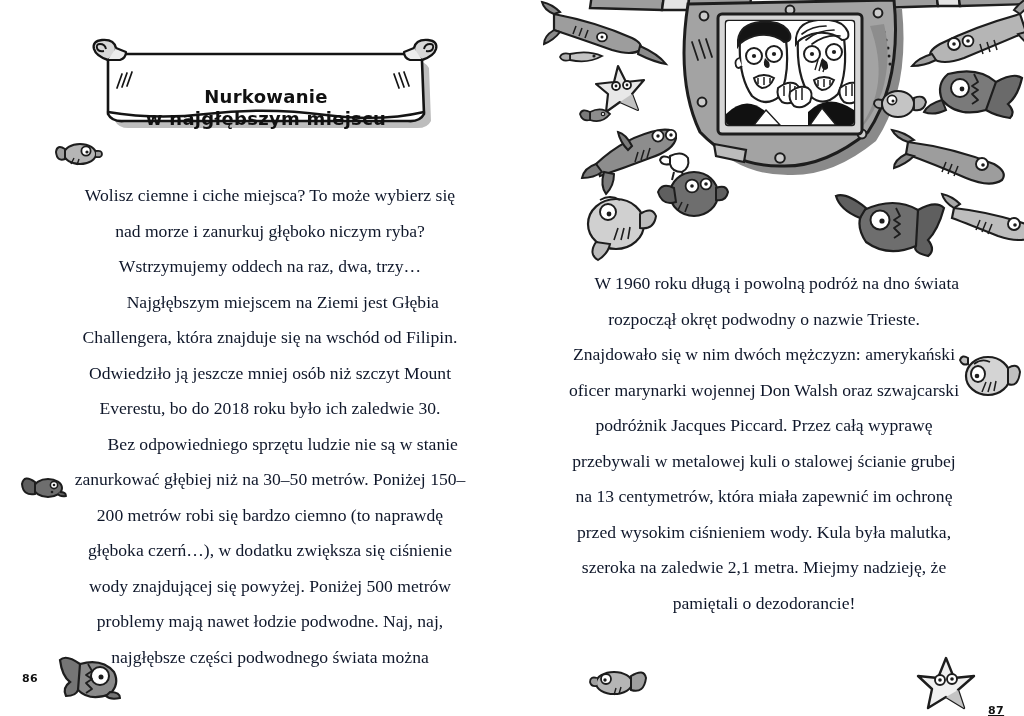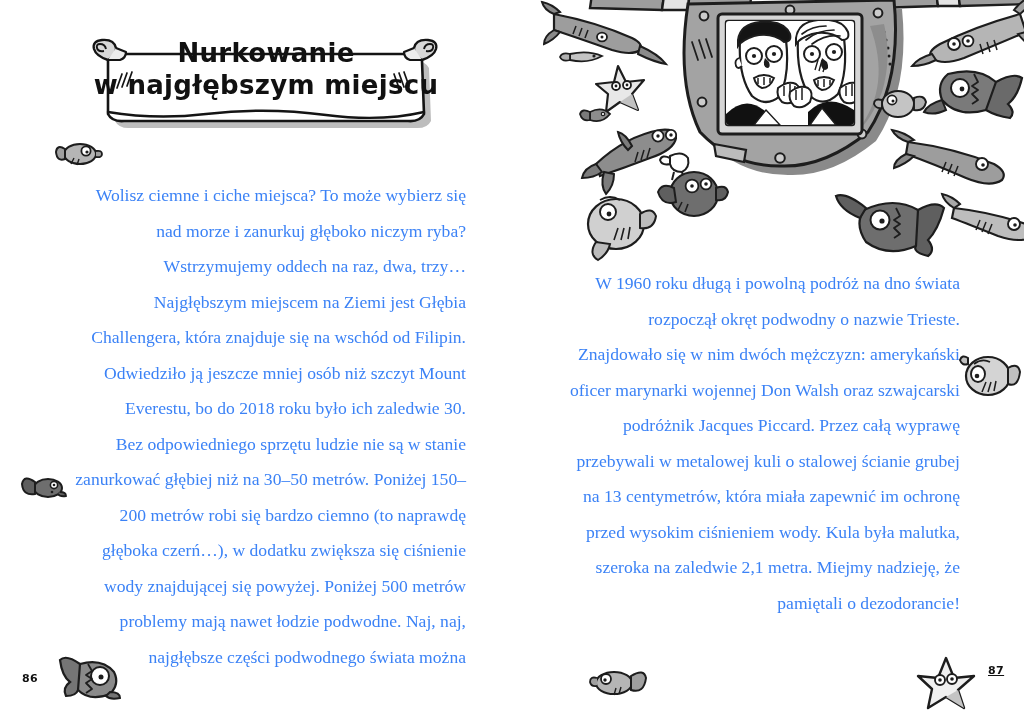--- a/index.html
+++ b/index.html
@@ -33,58 +33,58 @@
   .banner-wrap svg { display: block; width: 100%; height: 100%; overflow: visible;}
   .banner-title {
     position: absolute;
     left: 0;
     top: 0;
     width: 360px;
     height: 92px;
     display: flex;
     flex-direction: column;
     align-items: center;
-    justify-content: flex-start;
+    justify-content: flex-end;
     font-family: "DejaVu Sans", sans-serif;
     font-weight: bold;
-    font-size: 26px;
+    font-size: 18px;
     line-height: 1.22;
     letter-spacing: 0.3px;
     color: #111111;
     text-align: center;
     pointer-events: none;
   }
   .banner-title .l1 { display:block; }
   .banner-title .l2 { display:block; }
 
   
   .col {
     position: absolute;
     width: 392px;
     font-size: 17.6px;
     line-height: 35.5px;
-    color: #3b82f6;
-    text-align: right;
+    color: #0f172a;
+    text-align: center;
   }
   .col-left  { left: 74px;  top: 178px; }
   .col-right { left: 568px; top: 266px; }
   .col p { margin: 0; }
   .col p.indent { text-indent: 1.45em; }
 
   
   .folio {
     position: absolute;
     font-family: "DejaVu Sans", sans-serif;
     font-weight: bold;
     font-size: 11px;
     color: #111111;
     letter-spacing: 0.4px;
   }
   .folio-left  { left: 22px;  top: 672px; }
-  .folio-right { left: 988px; top: 664px; text-decoration: underline; }
+  .folio-right { left: 988px; top: 704px; text-decoration: underline; }
 
   
   .art { position: absolute; }
   .art svg { display: block; overflow: visible; }
 
   .ill-main { left: 540px; top: -4px; width: 492px; height: 280px; }
 
   .deco-fish-title   { left: 56px;  top: 138px; width: 48px;  height: 32px; }
   .deco-fish-leftmid { left: 22px;  top: 472px; width: 46px;  height: 32px; }
   .deco-fish-rightmid{ left: 958px; top: 352px; width: 62px;  height: 48px; }

